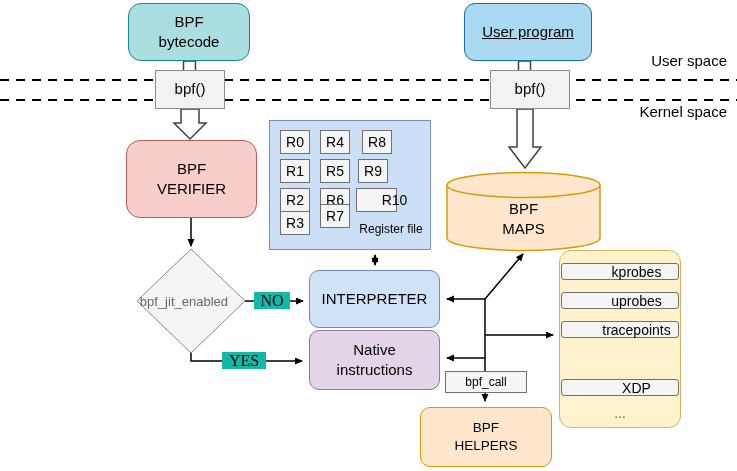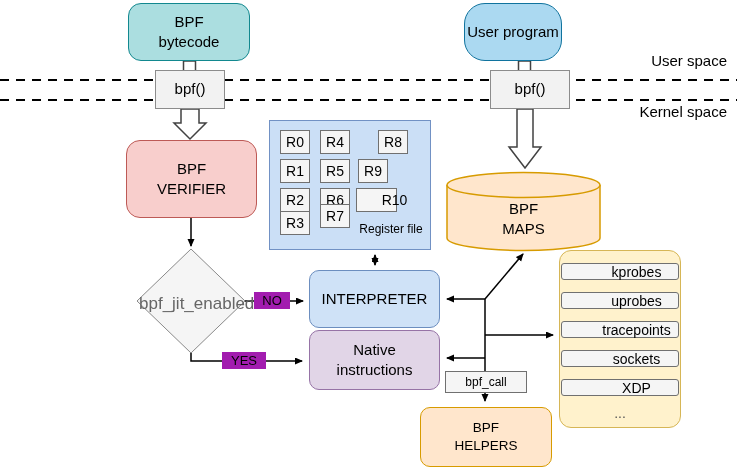--- a/index.html
+++ b/index.html
@@ -7,41 +7,41 @@
     position:relative;width:737px;height:471px;background:#ffffff;
     font-family:"Liberation Sans", sans-serif;color:#000;overflow:hidden;
   }
   #wires{position:absolute;left:0;top:0;z-index:1;}
   .node{
     position:absolute;z-index:2;box-sizing:border-box;
     display:flex;align-items:center;justify-content:center;
     text-align:center;white-space:pre-line;font-size:15px;line-height:1.35;
   }
   .bytecode{left:128px;top:3px;width:122px;height:58px;background:#abdee0;border:1.5px solid #12888f;border-radius:13px;}
-  .userprog{left:464px;top:3px;width:98px;height:58px;background:#abd9f1;border:1.5px solid #10739e;border-radius:21px;}
+  .userprog{left:464px;top:3px;width:128px;height:58px;background:#abd9f1;border:1.5px solid #10739e;border-radius:11px;text-decoration:underline;}
   .bpfbox-l{left:155px;top:70px;width:70px;height:39px;background:#f2f2f2;border:1.5px solid #8c8c8c;}
   .bpfbox-r{left:490px;top:70px;width:80px;height:39px;background:#f2f2f2;border:1.5px solid #8c8c8c;}
   .verifier{left:126px;top:140px;width:131px;height:78px;background:#f8cecc;border:1.5px solid #bd5a56;border-radius:14px;}
   .interp{left:309px;top:270px;width:131px;height:58px;background:#cfe2f7;border:1.5px solid #6c8ebf;border-radius:10px;}
   .native{left:309px;top:330px;width:131px;height:60px;background:#e1d5e7;border:1.5px solid #9673a6;border-radius:10px;}
   .mapslabel{left:460px;top:196px;width:127px;height:46px;background:transparent;}
   .helpers{left:420px;top:407px;width:132px;height:60px;background:#ffe6cc;border:1.5px solid #d79b00;border-radius:10px;font-size:13.5px;}
   .bpfcall{left:445px;top:371px;width:82px;height:22px;background:#f5f5f5;border:1px solid #707070;font-size:12px;}
   .spacelabel{position:absolute;z-index:2;left:597px;width:130px;text-align:right;font-size:15px;}
   .uspace{top:52px;}
   .kspace{top:103px;}
   .regfile{left:269px;top:120px;width:162px;height:130px;background:#cbdff6;border:1.5px solid #7191c4;border-radius:0;}
   .regcell{
     position:absolute;z-index:3;box-sizing:border-box;width:30px;height:24px;
     background:#f5f5f5;border:1px solid #707070;display:flex;align-items:center;
     justify-content:center;font-size:14px;
   }
   .regcaption{position:absolute;z-index:3;left:352px;top:221px;width:78px;height:16px;font-size:12px;display:flex;align-items:center;justify-content:center;}
-  .diamondlabel{position:absolute;z-index:2;left:139px;top:294px;width:89px;text-align:right;font-size:17px;color:#666;}
-  .edgelabel{position:absolute;z-index:2;background:#a21caf;text-align:center;font-size:13px;height:17px;line-height:17px;}
+  .diamondlabel{position:absolute;z-index:2;left:139px;top:294px;width:89px;text-align:right;font-size:13px;color:#666;}
+  .edgelabel{position:absolute;z-index:2;background:#14b8a6;text-align:center;font-size:16px;height:17px;line-height:17px;font-family:Liberation Serif, serif;}
   .no{left:254px;top:292px;width:36px;}
   .yes{left:222px;top:352px;width:44px;}
   .hookswrap{left:559px;top:250px;width:122px;height:178px;background:#fff2cc;border:1.5px solid #d6b656;border-radius:12px;}
   .hookitem{
     position:absolute;z-index:3;box-sizing:border-box;left:561px;width:118px;height:17px;
     background:#f5f5f5;border:1px solid #707070;border-radius:3px;
     display:flex;align-items:center;justify-content:center;font-size:14px;padding-left:33px;
   }
   .hk0{top:263px;} .hk1{top:292px;} .hk2{top:321px;} .hk3{top:350px;} .hk4{top:379px;}
   .hookdots{position:absolute;z-index:3;left:561px;top:405px;width:118px;text-align:center;font-size:14px;color:#555;}
@@ -110,30 +110,29 @@
 
   <div class="node regfile"></div>
   <div class="regcell" style="left:280px;top:130px;">R0</div>
   <div class="regcell" style="left:280px;top:159px;">R1</div>
   <div class="regcell" style="left:280px;top:188px;">R2</div>
   <div class="regcell" style="left:280px;top:211px;">R3</div>
   <div class="regcell" style="left:320px;top:130px;">R4</div>
   <div class="regcell" style="left:320px;top:159px;">R5</div>
   <div class="regcell" style="left:320px;top:188px;">R6</div>
   <div class="regcell" style="left:320px;top:204px;">R7</div>
-  <div class="regcell" style="left:378px;top:130px;text-align:center;">R8</div>
+  <div class="regcell" style="left:362px;top:130px;text-align:center;">R8</div>
   <div class="regcell" style="left:358px;top:159px;">R9</div>
   <div class="regcell" style="left:356px;top:188px;width:41px;padding-left:36px;">R10</div>
   <div class="regcaption">Register file</div>
 
   <div class="diamondlabel">bpf_jit_enabled</div>
   <div class="edgelabel no">NO</div>
   <div class="edgelabel yes">YES</div>
 
   <div class="node hookswrap"></div>
   <div class="hookitem hk0">kprobes</div>
   <div class="hookitem hk1">uprobes</div>
   <div class="hookitem hk2">tracepoints</div>
-  <div class="hookitem hk3">sockets</div>
   <div class="hookitem hk4">XDP</div>
   <div class="hookdots">...</div>
 
 </div>
 
 </body></html>

